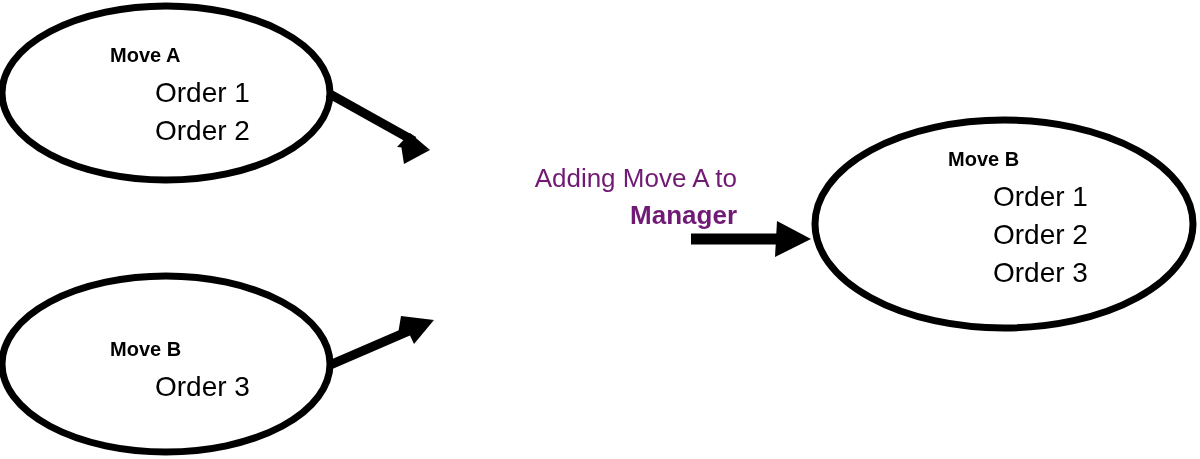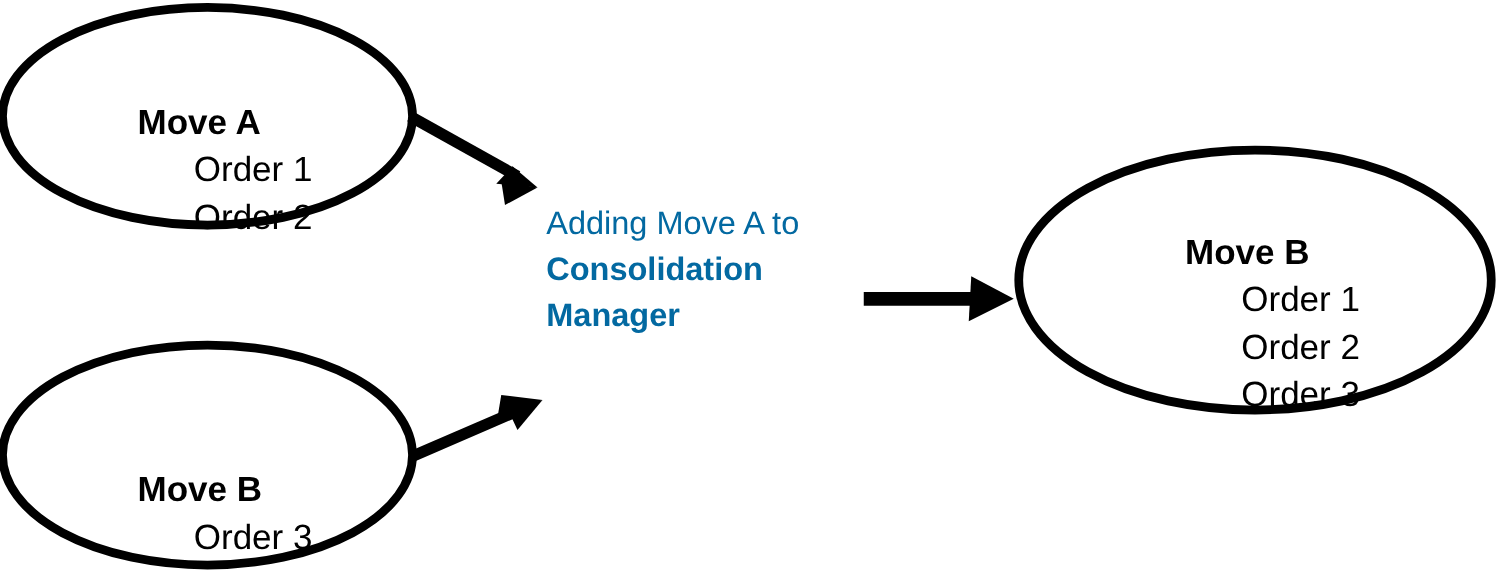--- a/index.html
+++ b/index.html
@@ -23,22 +23,21 @@
     height: 459px;
   }
   .node-label {
     position: absolute;
     color: #000000;
     line-height: 38px;
     white-space: nowrap;
   }
   .node-title {
     font-weight: bold;
-    font-size: 28px;
-    margin-top: 43px;
+    font-size: 20px;
   }
   .node-item {
     font-weight: normal;
     font-size: 28px;
     margin-left: 45px;
   }
   
   #label-move-a {
     left: 110px;
     top: 36px;
@@ -55,22 +54,22 @@
     left: 948px;
     top: 140px;
     text-align: left;
   }
   
   #edge-caption {
     position: absolute;
     left: 437px;
     top: 160px;
     width: 300px;
-    text-align: left;
-    color: #0369a1;
+    text-align: right;
+    color: #701a75;
     line-height: 37px;
   }
   #edge-caption .cap-line {
     font-size: 26px;
     font-weight: normal;
     display: block;
   }
   #edge-caption .cap-line.bold {
     font-weight: bold;
   }
@@ -119,17 +118,16 @@
 
   <div class="node-label" id="label-move-b-merged">
     <div class="node-title">Move B</div>
     <div class="node-item">Order 1</div>
     <div class="node-item">Order 2</div>
     <div class="node-item">Order 3</div>
   </div>
 
   <div id="edge-caption">
     <span class="cap-line">Adding Move A to</span>
-    <span class="cap-line bold">Consolidation</span>
     <span class="cap-line bold">Manager</span>
   </div>
 
 </div>
 
 </body></html>

